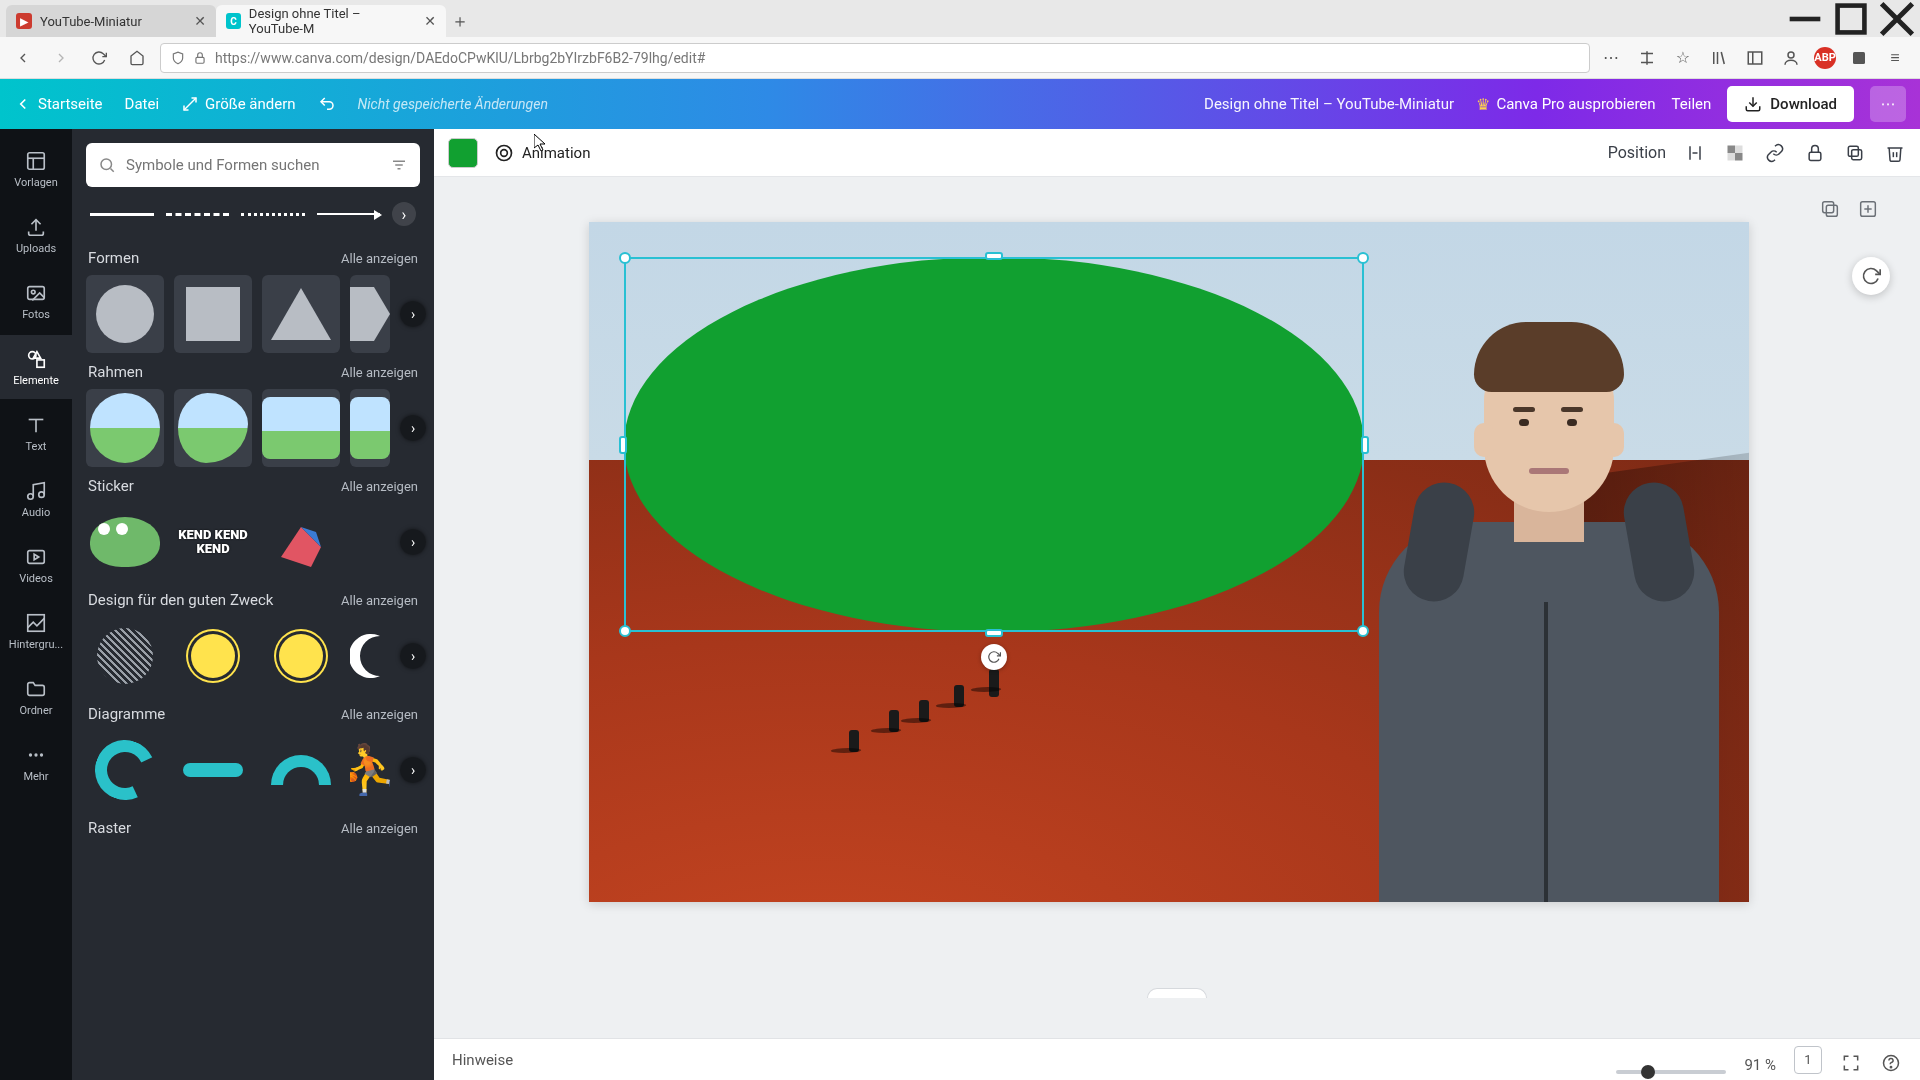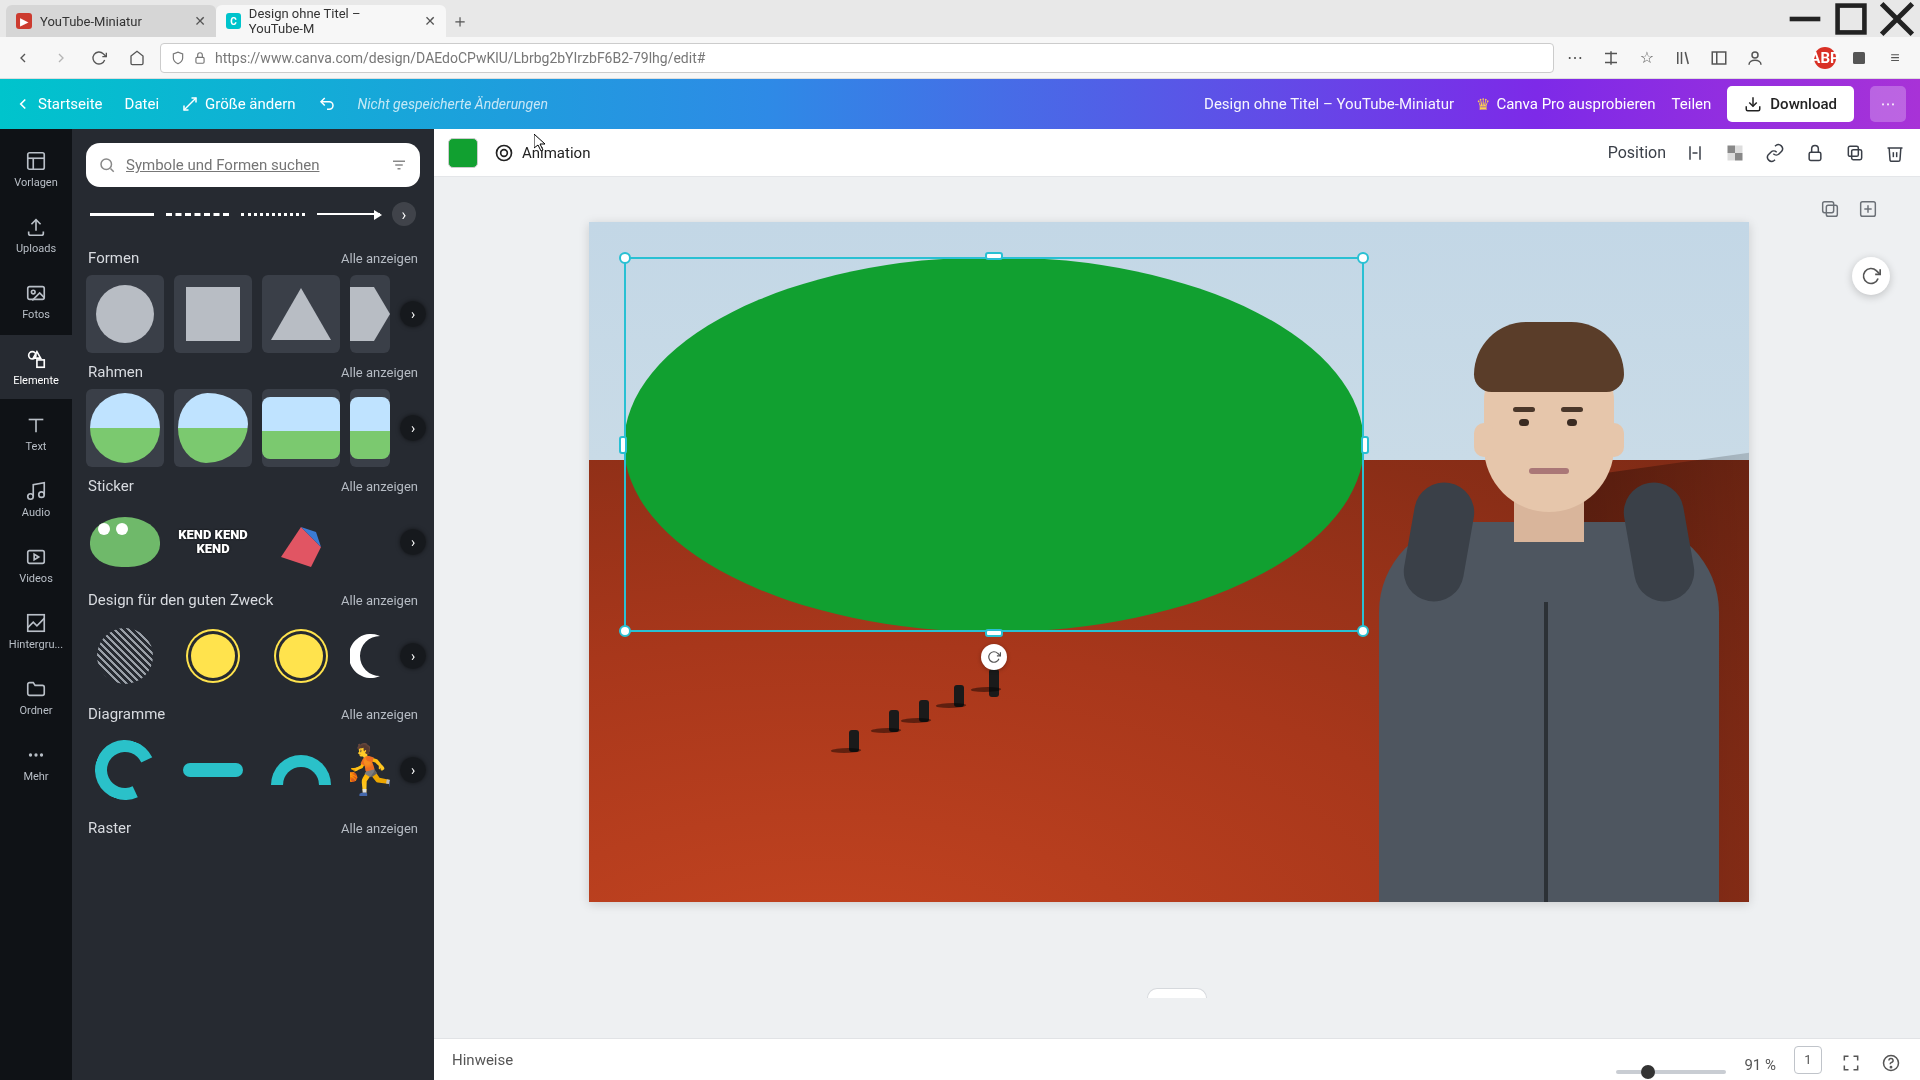--- a/index.html
+++ b/index.html
@@ -17,21 +17,21 @@
 .favicon.blue { background:#00c4cc; }
 .win-controls { margin-left:auto; display:flex; height:37px;}
 .win-btn { width:46px; display:flex; align-items:center; justify-content:center; color:#222; }
 .nav-bar { background:#f7f7f7; height:42px; display:flex; align-items:center; padding:0 8px; gap:8px; border-bottom:1px solid #ddd;}
 .nav-btn { width:30px; height:30px; display:flex; align-items:center; justify-content:center; color:#555; border-radius:4px; }
 .nav-btn svg { width:16px; height:16px; }
 .disabled { opacity:.4; }
 .url-bar { flex:1; height:30px; background:#fff; border:1px solid #ccc; border-radius:4px; display:flex; align-items:center; padding:0 10px; gap:8px; color:#555; font-size:14px;}
 .url-text { color:#777; }
 .right-icons { display:flex; align-items:center; gap:10px; padding-right:4px; }
-.ext-badge { width:22px; height:22px; border-radius:50%; background:#d93025; color:#fff; font-size:15px; font-weight:bold; display:flex; align-items:center; justify-content:center;margin-left:36px;}
+.ext-badge { width:22px; height:22px; border-radius:50%; background:#d93025; color:#fff; font-size:11px; font-weight:bold; display:flex; align-items:center; justify-content:center;}
 .icon-btn { width:26px; height:26px; display:flex; align-items:center; justify-content:center; color:#555;}
 
 
 .app-header { height:50px; background:linear-gradient(90deg,#00c4cc 0%, #2e8ae6 40%, #7d2ae8 80%, #a832d7 100%); display:flex; align-items:center; padding:0 14px; gap:20px; color:#fff; font-size:15px;text-align:right;}
 .hdr-left { display:flex; align-items:center; gap:22px; }
 .hdr-item { display:flex; align-items:center; gap:6px; cursor:pointer;}
 .hdr-item svg { width:18px; height:18px; }
 .hdr-status { font-style:italic; opacity:.75; font-size:14px;}
 .hdr-right { margin-left:auto; display:flex; align-items:center; gap:16px;}
 .doc-title { font-size:15px; color:#fff; opacity:.95; margin-right:6px;}
@@ -45,21 +45,21 @@
 
 
 .rail { width:72px; background:#0f1216; display:flex; flex-direction:column; align-items:center; padding-top:8px; gap:2px; color:#b9bfc7; font-size:11px;}
 .rail-item { width:72px; height:64px; display:flex; flex-direction:column; align-items:center; justify-content:center; gap:4px; cursor:pointer; }
 .rail-item.active { background:#262a31; color:#fff;}
 .rail-item svg { width:22px; height:22px; }
 
 
 .side-panel { width:362px; background:#262a31; color:#d8dbe0; display:flex; flex-direction:column; padding:14px 14px 0; overflow:hidden; position:relative;}
 .search-row { display:flex; gap:10px; align-items:center; margin-bottom:12px;}
-.search-box { flex:1; height:44px; background:#fff; border-radius:14px; display:flex; align-items:center; padding:0 12px; gap:10px; color:#777;text-decoration:underline;}
+.search-box { flex:1; height:44px; background:#fff; border-radius:6px; display:flex; align-items:center; padding:0 12px; gap:10px; color:#777;}
 .search-box input { border:none; outline:none; flex:1; font-size:15px; background:transparent; color:#333;}
 .lines-row { display:flex; align-items:center; gap:12px; height:30px; margin-bottom:10px; padding:0 4px;}
 .line-sample { flex:1; height:0; }
 .solid-line { border-top:3px solid #fff;}
 .dashed-line { border-top:3px dashed #fff;}
 .dotted-line { border-top:3px dotted #fff;}
 .arrow-line { border-top:2px solid #fff; position:relative; flex:1;}
 .arrow-line::after { content:""; position:absolute; right:-2px; top:-5px; border-left:8px solid #fff; border-top:5px solid transparent; border-bottom:5px solid transparent;}
 .mini-next { width:24px; height:24px; border-radius:50%; background:rgba(255,255,255,.12); display:flex; align-items:center; justify-content:center; color:#fff;}
 

